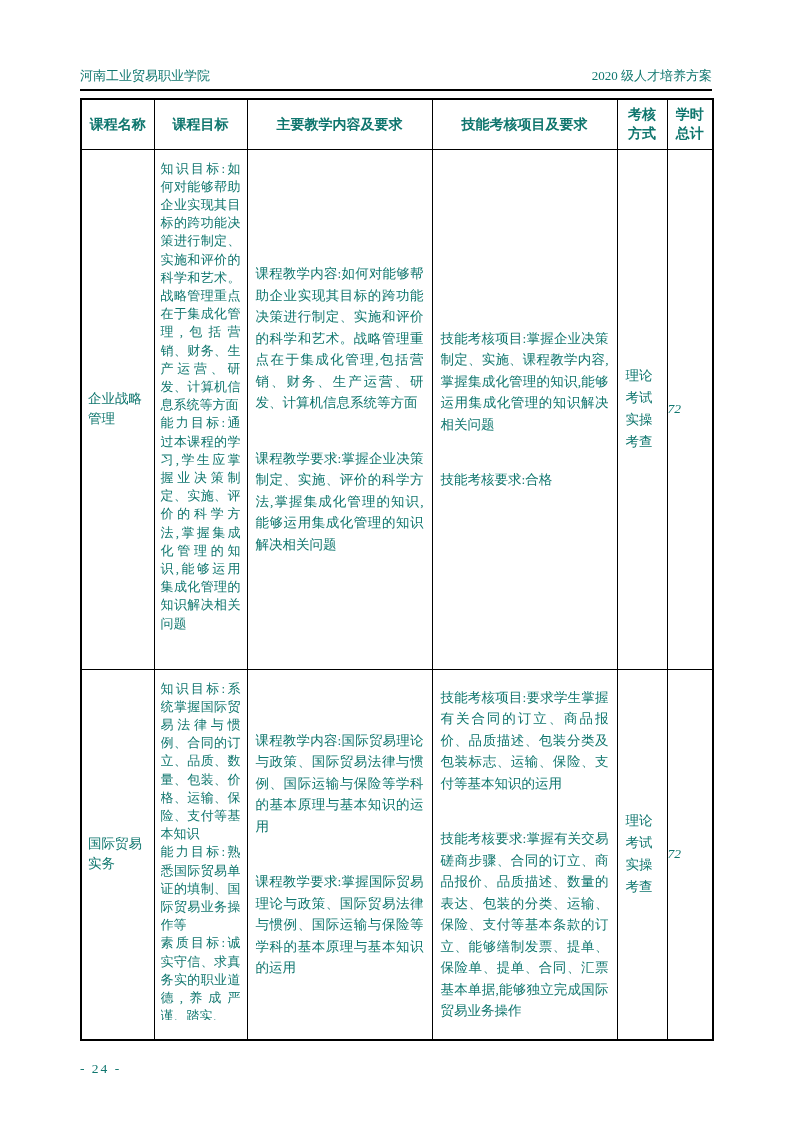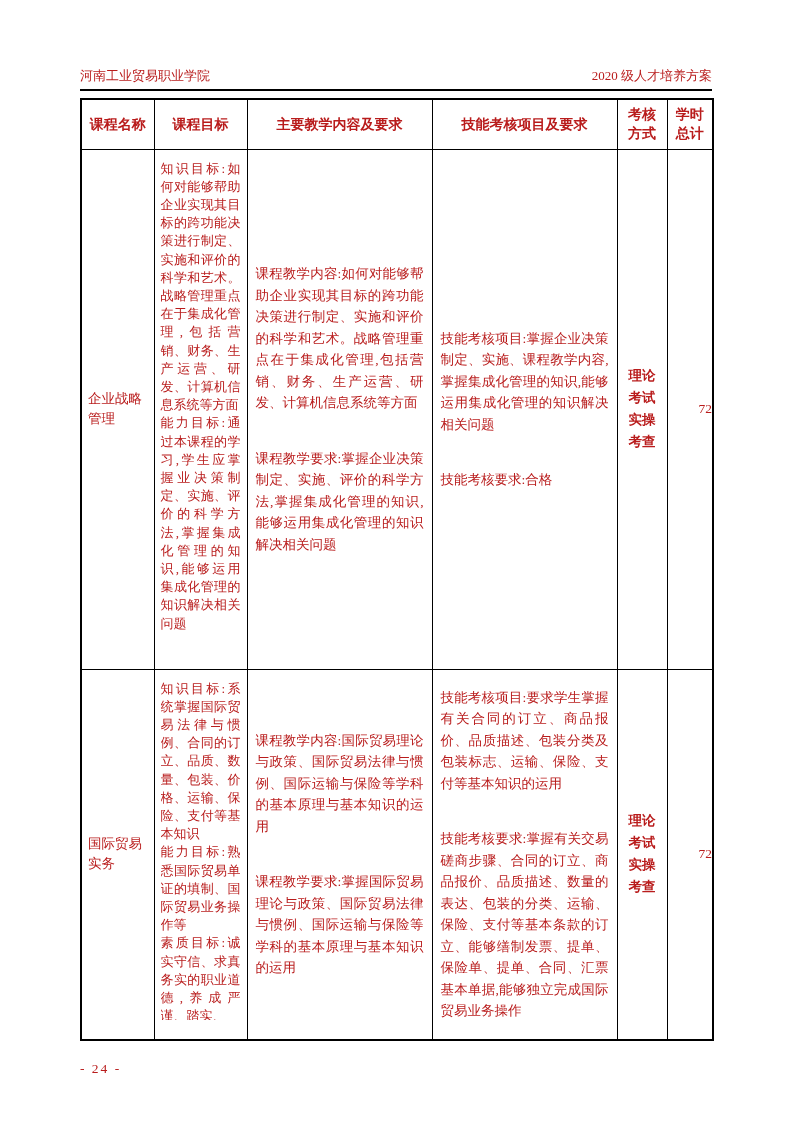--- a/index.html
+++ b/index.html
@@ -3,21 +3,21 @@
 <meta charset="utf-8">
 <style>
   * { margin: 0; padding: 0; box-sizing: border-box; }
   html, body { background: #888; }
   body { font-family: "Liberation Serif", "DejaVu Serif", serif; }
   .page {
     position: relative;
     width: 793px;
     height: 1122px;
     background: #ffffff;
-    color: #b91c1c;
+    color: #0f766e;
     margin: 0 auto;
     overflow: hidden;
   }
   .doc-header {
     margin: 0 81px 0 80px;
     padding-top: 66px;
     display: flex;
     justify-content: space-between;
     align-items: flex-end;
     font-size: 13px;
@@ -65,30 +65,29 @@
   td.c3, td.c4 {
     vertical-align: middle;
     text-align: justify;
     font-size: 13.5px;
     line-height: 21.5px;
     padding: 17px 8px;
   }
   td.c3 .para + .para, td.c4 .para + .para { margin-top: 34px; }
   td.c5 {
     vertical-align: middle;
-    text-align: center;
     font-size: 13.5px;
     line-height: 22px;
     padding: 0 8px;
-    font-weight: bold;
   }
   td.c6 {
     vertical-align: middle;
-    text-align: right;
+    text-align: left;
     font-size: 13.5px;
+    font-style: italic;
   }
   .doc-footer {
     margin-left: 80px;
     margin-top: 20px;
     font-size: 13.5px;
     letter-spacing: 2px;
   }
 </style>
 </head>
 <body>

